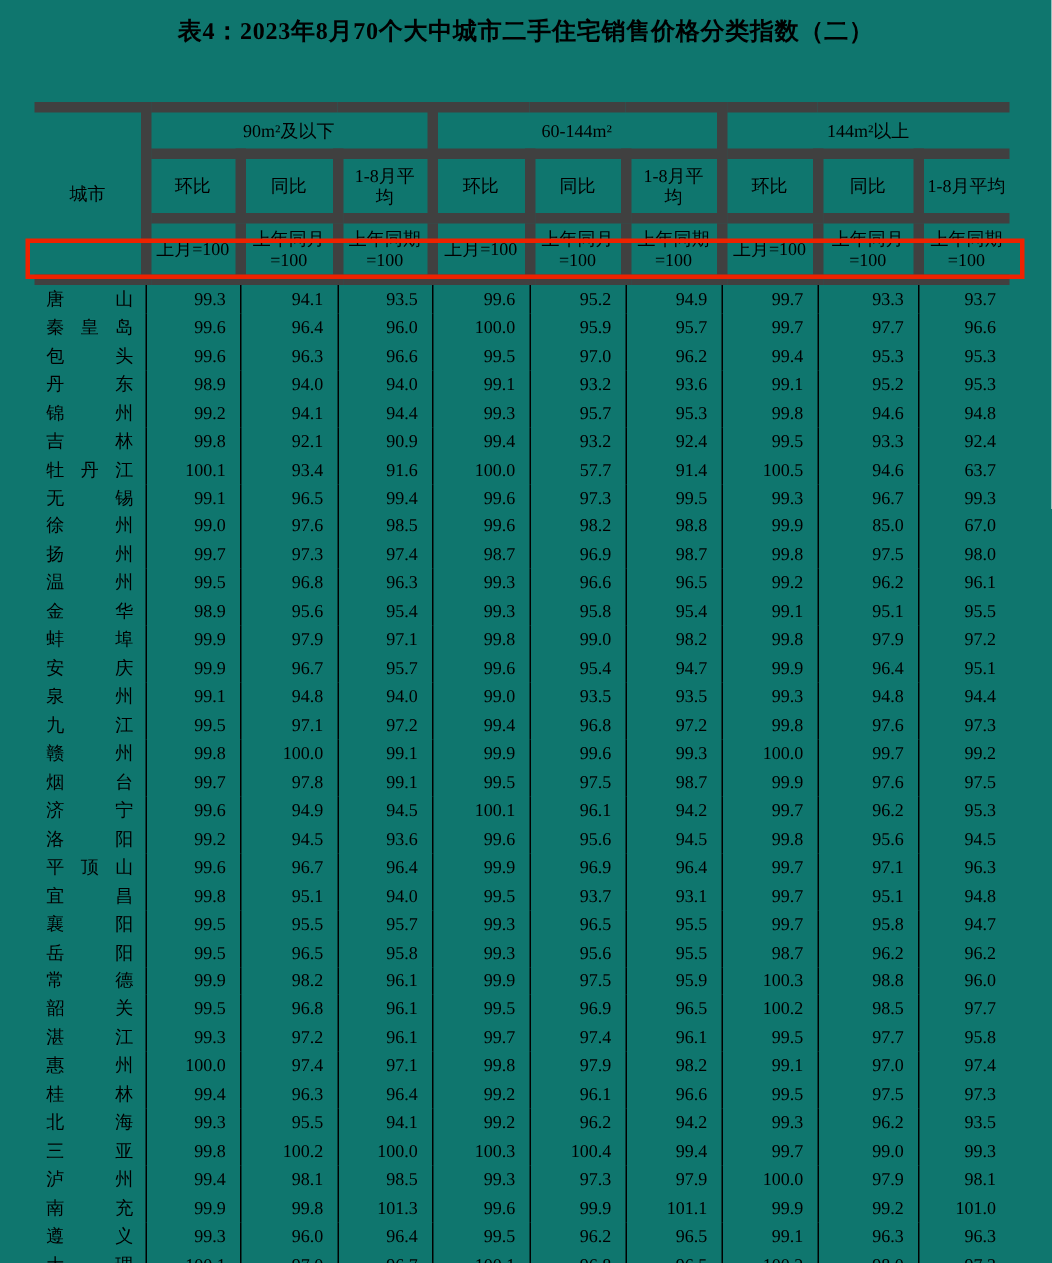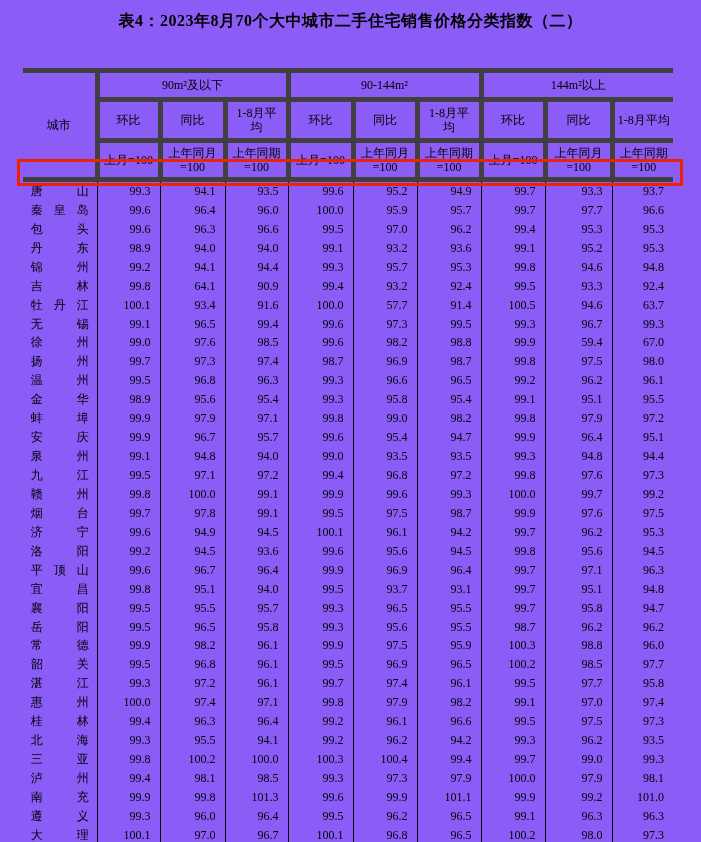--- a/index.html
+++ b/index.html
@@ -1,25 +1,25 @@
 <!DOCTYPE html>
 <html><head>
 <meta charset="utf-8">
 <style>
   html,body{margin:0;padding:0;background:#ffffff;}
-  .page{position:relative;width:701px;height:842px;background:#8b5cf6;overflow:hidden;
+  .page{position:relative;width:701px;height:842px;background:#0f766e;overflow:hidden;
         font-family:"Liberation Serif","DejaVu Serif",serif;color:#000;}
   .title{position:absolute;top:11px;left:0;width:100%;text-align:center;
          font-size:16px;font-weight:bold;letter-spacing:0.5px;}
   table.tbl{position:absolute;left:23px;top:68px;width:650px;border-collapse:collapse;
         table-layout:fixed;font-size:12px;
         border-top:2.5px solid #000;border-bottom:2.5px solid #000;}
   .tbl th{font-weight:normal;text-align:center;vertical-align:middle;
           padding:0 2px;line-height:1.18;}
-  .tbl thead th{border:5px solid #404040;text-align:center;}
+  .tbl thead th{border:7px solid #404040;text-align:center;}
   .tbl thead th:first-child{border-left:none;}
   .tbl thead tr .last-col{border-right:none;}
   .tbl .r1 th{height:24px;}
   .tbl .r2 th{height:36px;}
   .tbl .r3 th{height:34px;}
   .tbl tbody td{border-left:1px solid #000;border-right:1px solid #000;
                 border-top:none;border-bottom:none;height:18.95px;padding:0;}
   .tbl tbody td:first-child{border-left:none;}
   .tbl tbody td:last-child{border-right:none;}
   .num{text-align:right;padding-right:9px !important;}
@@ -46,21 +46,21 @@
         <col style="width:64px">
         <col style="width:64px">
         <col style="width:64px">
       <col style="width:67px">
         <col style="width:61px">
     </colgroup>
     <thead>
       <tr class="r1">
         <th rowspan="3" class="city-th">城市</th>
         <th colspan="3">90m²及以下</th>
-        <th colspan="3">90-144m²</th>
+        <th colspan="3">60-144m²</th>
         <th colspan="3" class="last-col">144m²以上</th>
       </tr>
       <tr class="r2">
         <th><span>环比</span></th>
         <th><span>同比</span></th>
         <th><span class="narrow-avg brk-last">1-8月平<br>均</span></th>
         <th><span>环比</span></th>
         <th><span>同比</span></th>
         <th><span class="narrow-avg brk-last">1-8月平<br>均</span></th>
         <th><span>环比</span></th>
@@ -148,21 +148,21 @@
           <td class="num">95.3</td>
           <td class="num">99.8</td>
           <td class="num">94.6</td>
           <td class="num">94.8</td>
         </tr>
         <tr>
           <td class="city-cell">
             <span class="city-inner">吉林</span>
           </td>
           <td class="num">99.8</td>
-          <td class="num">64.1</td>
+          <td class="num">92.1</td>
           <td class="num">90.9</td>
           <td class="num">99.4</td>
           <td class="num">93.2</td>
           <td class="num">92.4</td>
           <td class="num">99.5</td>
           <td class="num">93.3</td>
           <td class="num">92.4</td>
         </tr>
         <tr>
           <td class="city-cell">
@@ -196,21 +196,21 @@
           <td class="city-cell">
             <span class="city-inner">徐州</span>
           </td>
           <td class="num">99.0</td>
           <td class="num">97.6</td>
           <td class="num">98.5</td>
           <td class="num">99.6</td>
           <td class="num">98.2</td>
           <td class="num">98.8</td>
           <td class="num">99.9</td>
-          <td class="num">59.4</td>
+          <td class="num">85.0</td>
           <td class="num">67.0</td>
         </tr>
         <tr>
           <td class="city-cell">
             <span class="city-inner">扬州</span>
           </td>
           <td class="num">99.7</td>
           <td class="num">97.3</td>
           <td class="num">97.4</td>
           <td class="num">98.7</td>

